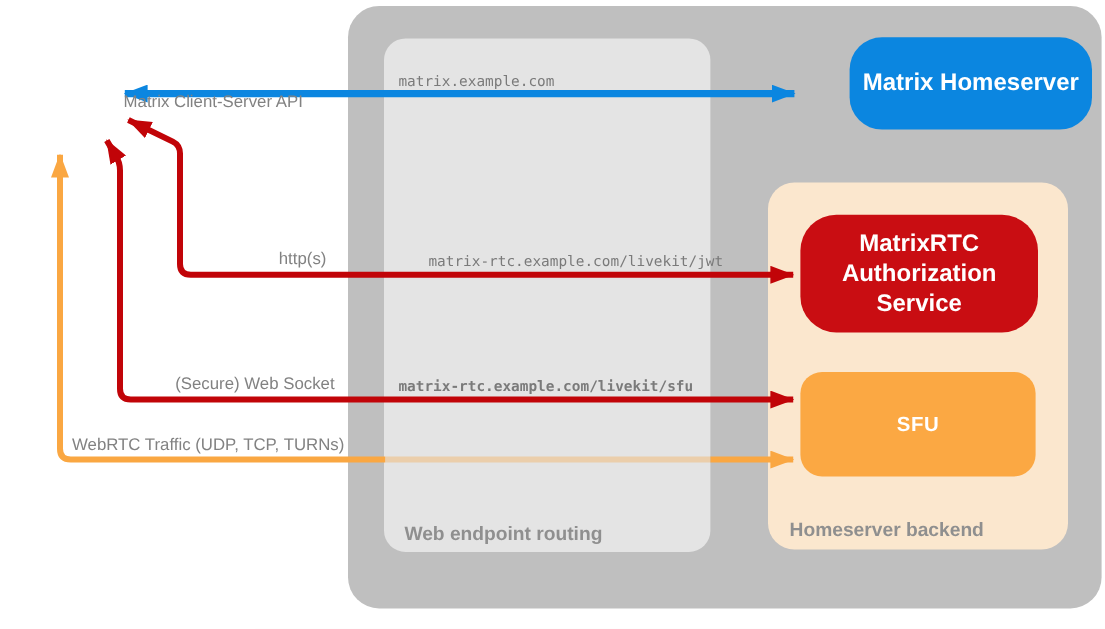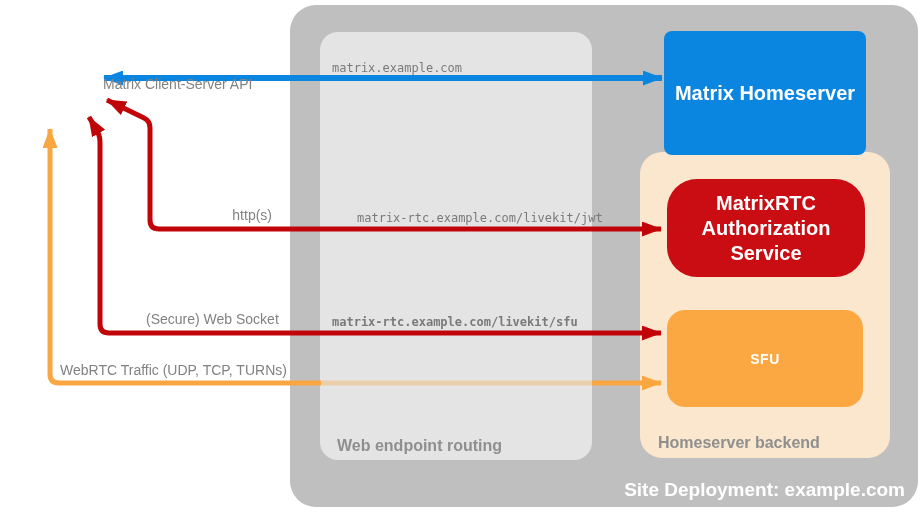--- a/index.html
+++ b/index.html
@@ -15,26 +15,26 @@
 
   .outer{position:absolute;left:290px;top:5px;width:628px;height:502px;
          background:var(--c-outer-gray);border-radius:26px;}
   .inner{position:absolute;left:320px;top:32px;width:272px;height:428px;
          background:var(--c-inner-gray);border-radius:18px;}
   .peach{position:absolute;left:640px;top:152px;width:250px;height:306px;
          background:var(--c-peach);border-radius:22px;}
 
   .node{position:absolute;display:flex;align-items:center;justify-content:center;
         color:#fff;font-weight:bold;text-align:center;}
-  .homeserver{left:664px;top:31px;width:202px;height:124px;border-radius:8px;
+  .homeserver{left:708px;top:31px;width:202px;height:77px;border-radius:27px;
         background:var(--c-blue);font-size:20px;}
   .auth{left:667px;top:179px;width:198px;height:98px;border-radius:30px;
         background:var(--c-red);font-size:20px;line-height:1.25;padding:0 26px;}
-  .sfu{left:667px;top:310px;width:196px;height:97px;border-radius:18px;
-        background:var(--c-orange);font-size:14px;letter-spacing:.5px;}
+  .sfu{left:667px;top:310px;width:196px;height:87px;border-radius:18px;
+        background:var(--c-orange);font-size:17px;letter-spacing:.5px;}
   .client{left:5px;top:30px;width:96px;height:96px;border-radius:50%;
         background:var(--c-green);font-size:19px;line-height:1.3;padding:0 14px;}
 
   .section-label{position:absolute;font-weight:bold;font-size:16px;color:var(--c-section-gray);}
   .routing-label{left:337px;top:437px;}
   .backend-label{left:658px;top:434px;}
   .site-label{position:absolute;left:560px;top:479px;width:345px;text-align:right;
         font-weight:bold;font-size:19px;color:#ffffff;}
 
   .endpoint{position:absolute;left:332px;font-family:"DejaVu Sans Mono",monospace;
@@ -102,15 +102,14 @@
   <div class="node auth">MatrixRTC Authorization Service</div>
   <div class="node sfu">SFU</div>
 
   <div class="conn-label lbl-csapi">Matrix Client-Server API</div>
   <div class="conn-label lbl-https">http(s)</div>
   <div class="conn-label lbl-ws">(Secure) Web Socket</div>
   <div class="conn-label lbl-webrtc">WebRTC Traffic (UDP, TCP, TURNs)</div>
 
   <div class="section-label routing-label">Web endpoint routing</div>
   <div class="section-label backend-label">Homeserver backend</div>
-  <div class="site-label">Site Deployment: example.com</div>
 
 </div>
 
 </body></html>

